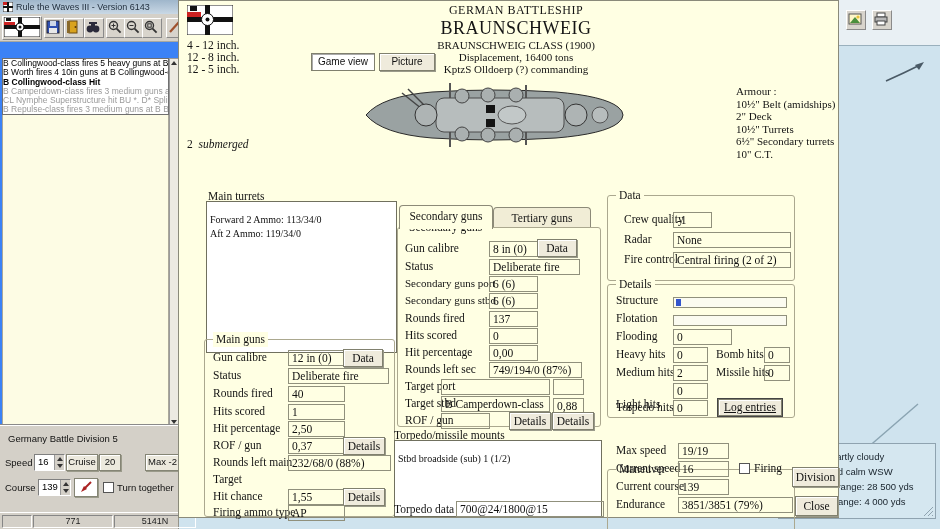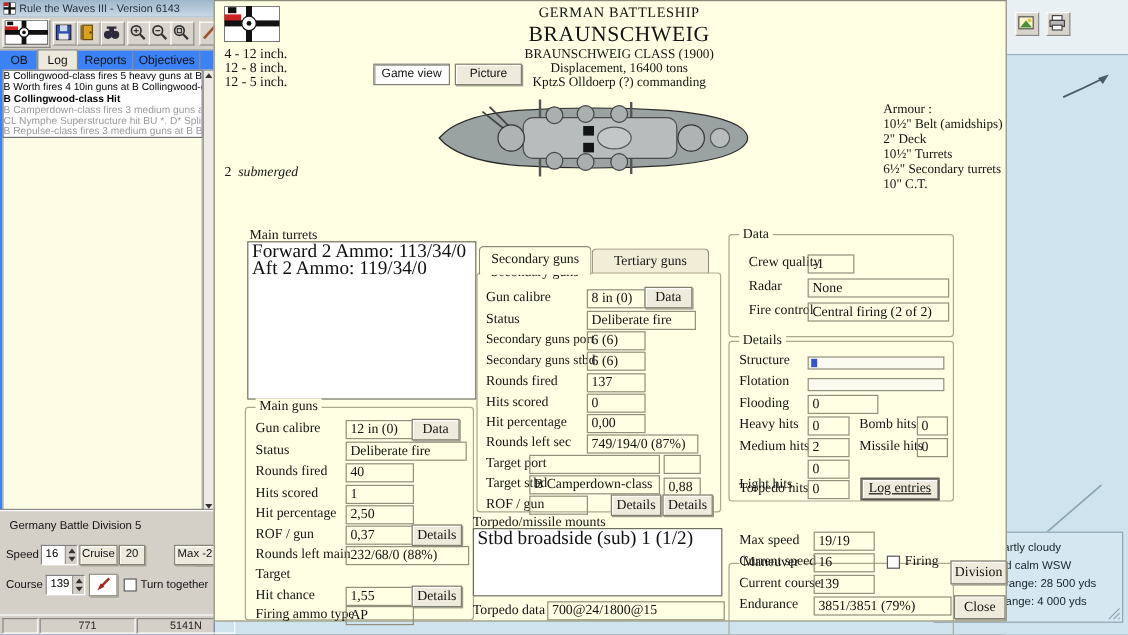--- a/index.html
+++ b/index.html
@@ -32,21 +32,21 @@
   #dlg{position:absolute;left:178px;top:0;width:659px;height:516px;background:#FFFFE3;border:1px solid #8a8a7a;z-index:10;
        font-family:"Liberation Serif","DejaVu Serif",serif;}
   .lbl{position:absolute;font-size:11.5px;white-space:nowrap;color:#141414;font-family:"Liberation Serif","DejaVu Serif",serif;}
   .fld{position:absolute;height:14px;border:1px solid #90907c;font-size:11.5px;line-height:14px;padding-left:3px;
        white-space:nowrap;overflow:hidden;color:#101010;font-family:"Liberation Serif","DejaVu Serif",serif;}
   .btn{position:absolute;background:#EFEBDC;border:1px solid #80806e;box-shadow:inset 1px 1px 0 #fff,1px 1px 0 #9a9a8a;
        font-size:11.5px;text-align:center;color:#101010;font-family:"Liberation Serif","DejaVu Serif",serif;overflow:hidden;}
   .grp{position:absolute;border:1px solid #ABA88F;border-radius:3px;}
   .cap{position:absolute;top:-8px;left:8px;background:#FFFFE3;padding:0 3px;font-size:11.5px;line-height:15px;white-space:nowrap;
        font-family:"Liberation Serif","DejaVu Serif",serif;color:#141414;}
-  .lst{position:absolute;background:#fff;border:1px solid #70705e;font-size:16px;line-height:14px;padding:1px 3px;
+  .lst{position:absolute;background:#fff;border:1px solid #70705e;font-size:10px;line-height:14px;padding:11px 3px;
        font-family:"Liberation Serif","DejaVu Serif",serif;color:#101010;overflow:hidden;}
   .pb{position:absolute;height:9px;border:1px solid #90907c;background:#FBFBF0;}
   .gtab{position:absolute;border:1px solid #8c8a78;border-bottom:none;border-radius:4px 4px 0 0;text-align:center;
         font-size:11.5px;font-family:"Liberation Serif","DejaVu Serif",serif;color:#141414;}
   
   #weather{position:absolute;left:778px;top:443px;width:158px;height:76px;background:#D5E7F0;border:1px solid #8FA3B0;z-index:2;
            text-align:center;font-size:9.5px;color:#17222b;line-height:15px;padding-top:5px;box-sizing:border-box;}
 </style>
 </head>
 <body>
@@ -156,26 +156,20 @@
           <rect x="4.8" y="4.8" width="3.4" height="3.4" fill="none" stroke="#333"></rect>
         </svg>
       </div>
       <div class="tbtn" style="left:166px;top:4px;">
         <svg width="16" height="16" style="display:block">
           <line x1="3" y1="13" x2="12" y2="3" stroke="#a0522d" stroke-width="2.2"></line>
         </svg>
       </div>
     </div>
 
-    <div class="abs" style="left:0;top:41px;width:178px;height:17px;">
-      <div class="tab" style="left:2px;top:2px;width:28px;">OB</div>
-      <div class="tab active" style="left:31px;top:0;width:32px;height:17px;line-height:17px;">Log</div>
-      <div class="tab" style="left:66px;top:2px;width:44px;">Reports</div>
-      <div class="tab" style="left:112px;top:2px;width:54px;">Objectives</div>
-    </div>
 
     <div id="logbox">
       <div>B Collingwood-class fires 5 heavy guns at B Worth</div>
       <div>B Worth fires 4 10in guns at B Collingwood-class!</div>
       <div class="bold">B Collingwood-class Hit</div>
       <div class="dim">B Camperdown-class fires 3 medium guns at CL N</div>
       <div class="dim">CL Nymphe Superstructure hit BU *. D* Splinters g</div>
       <div class="dim">B Repulse-class fires 3 medium guns at B Brauns</div>
     </div>
     <div id="creamarea"></div>

